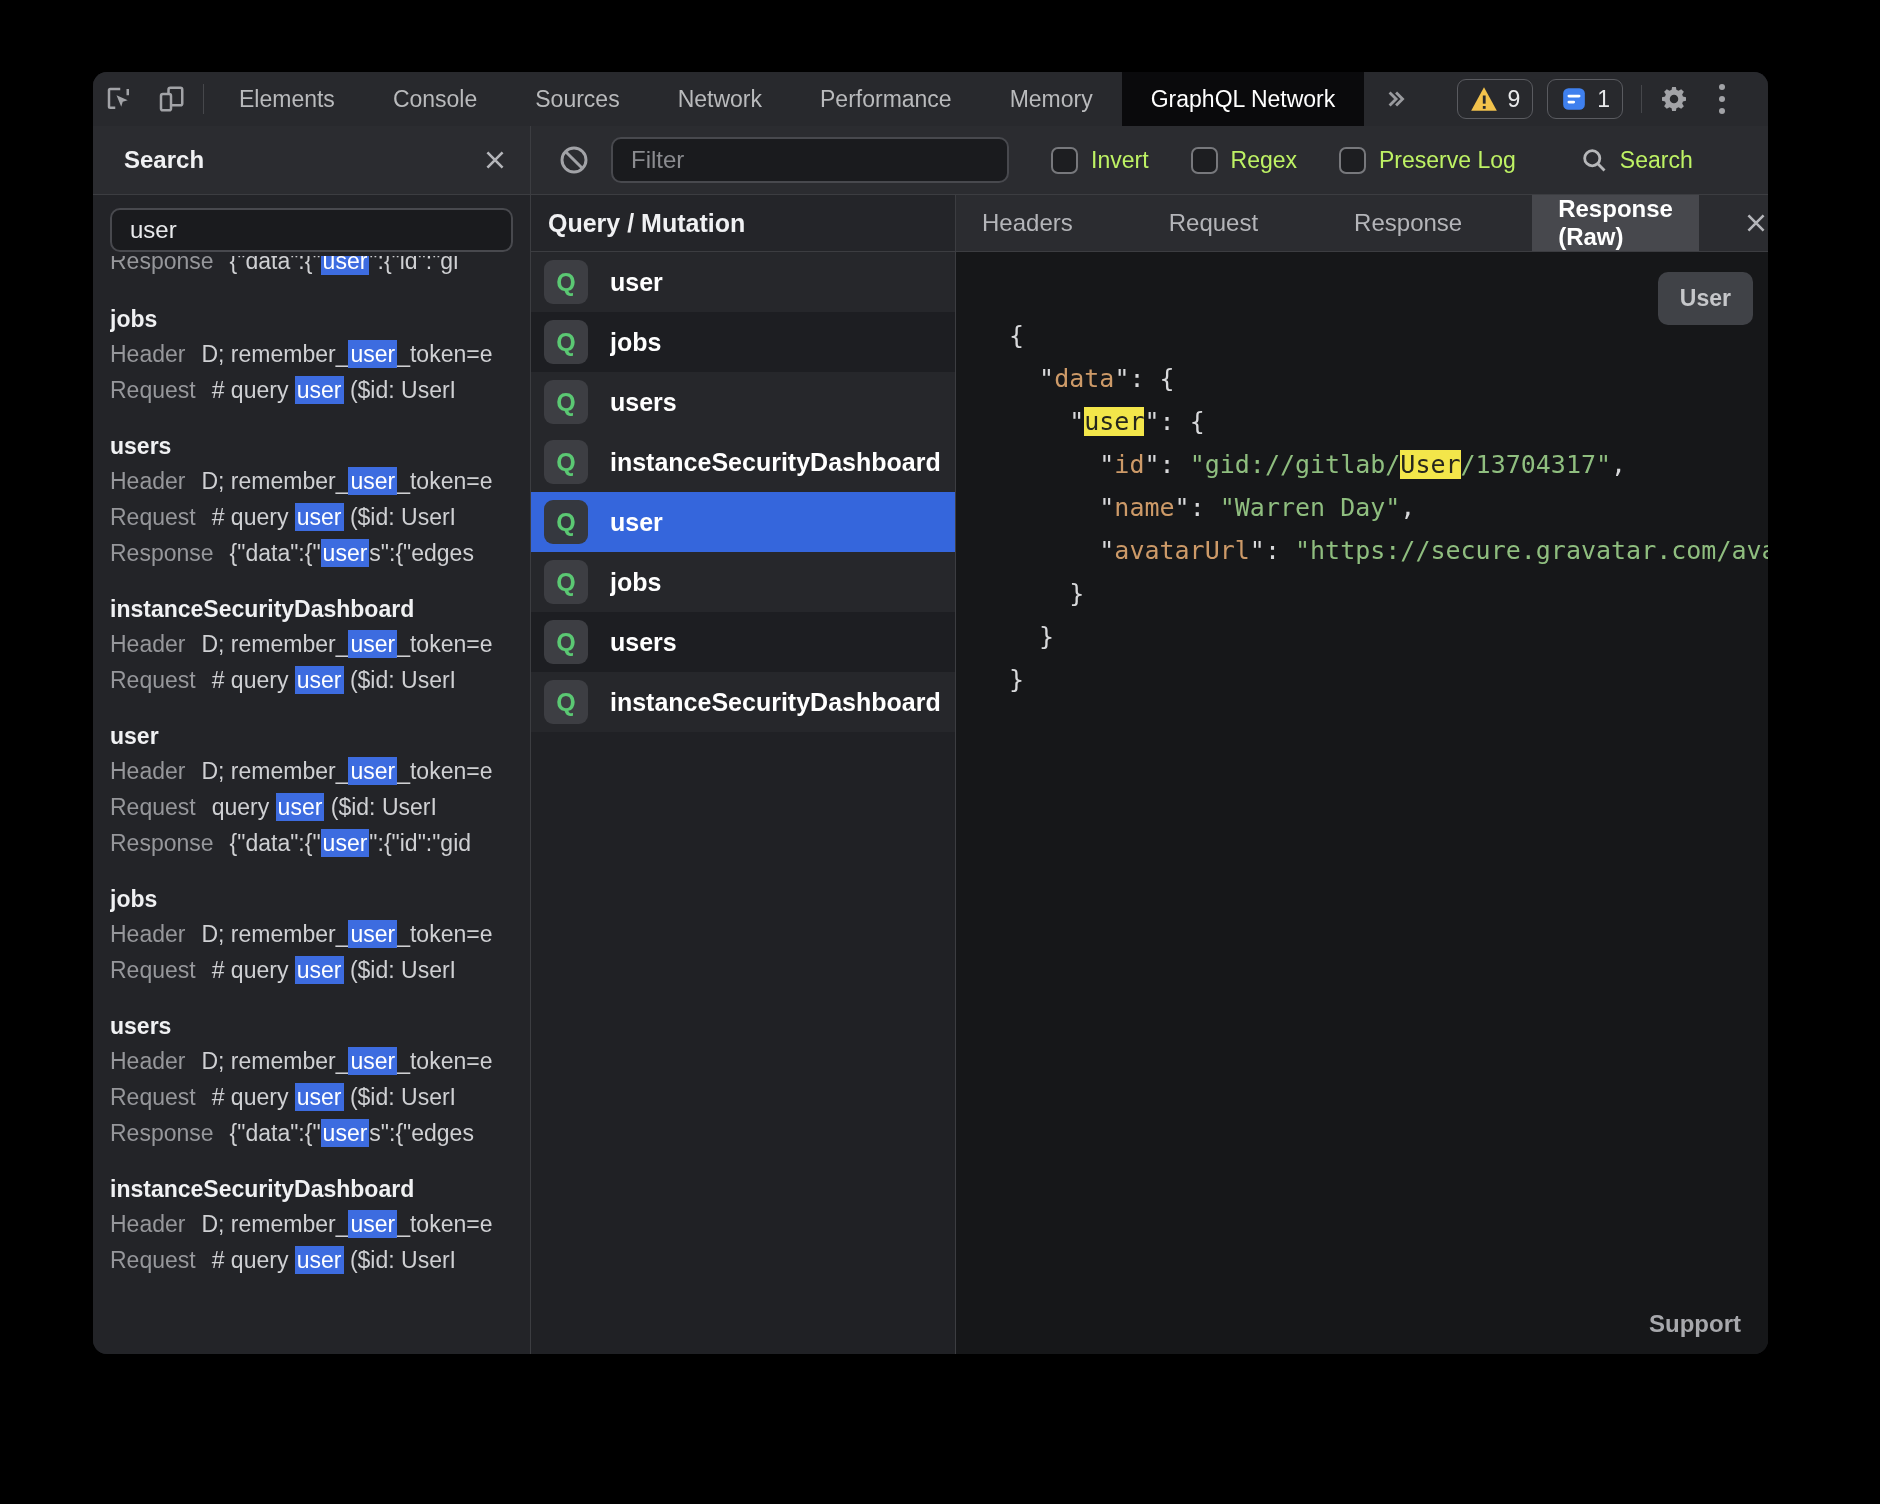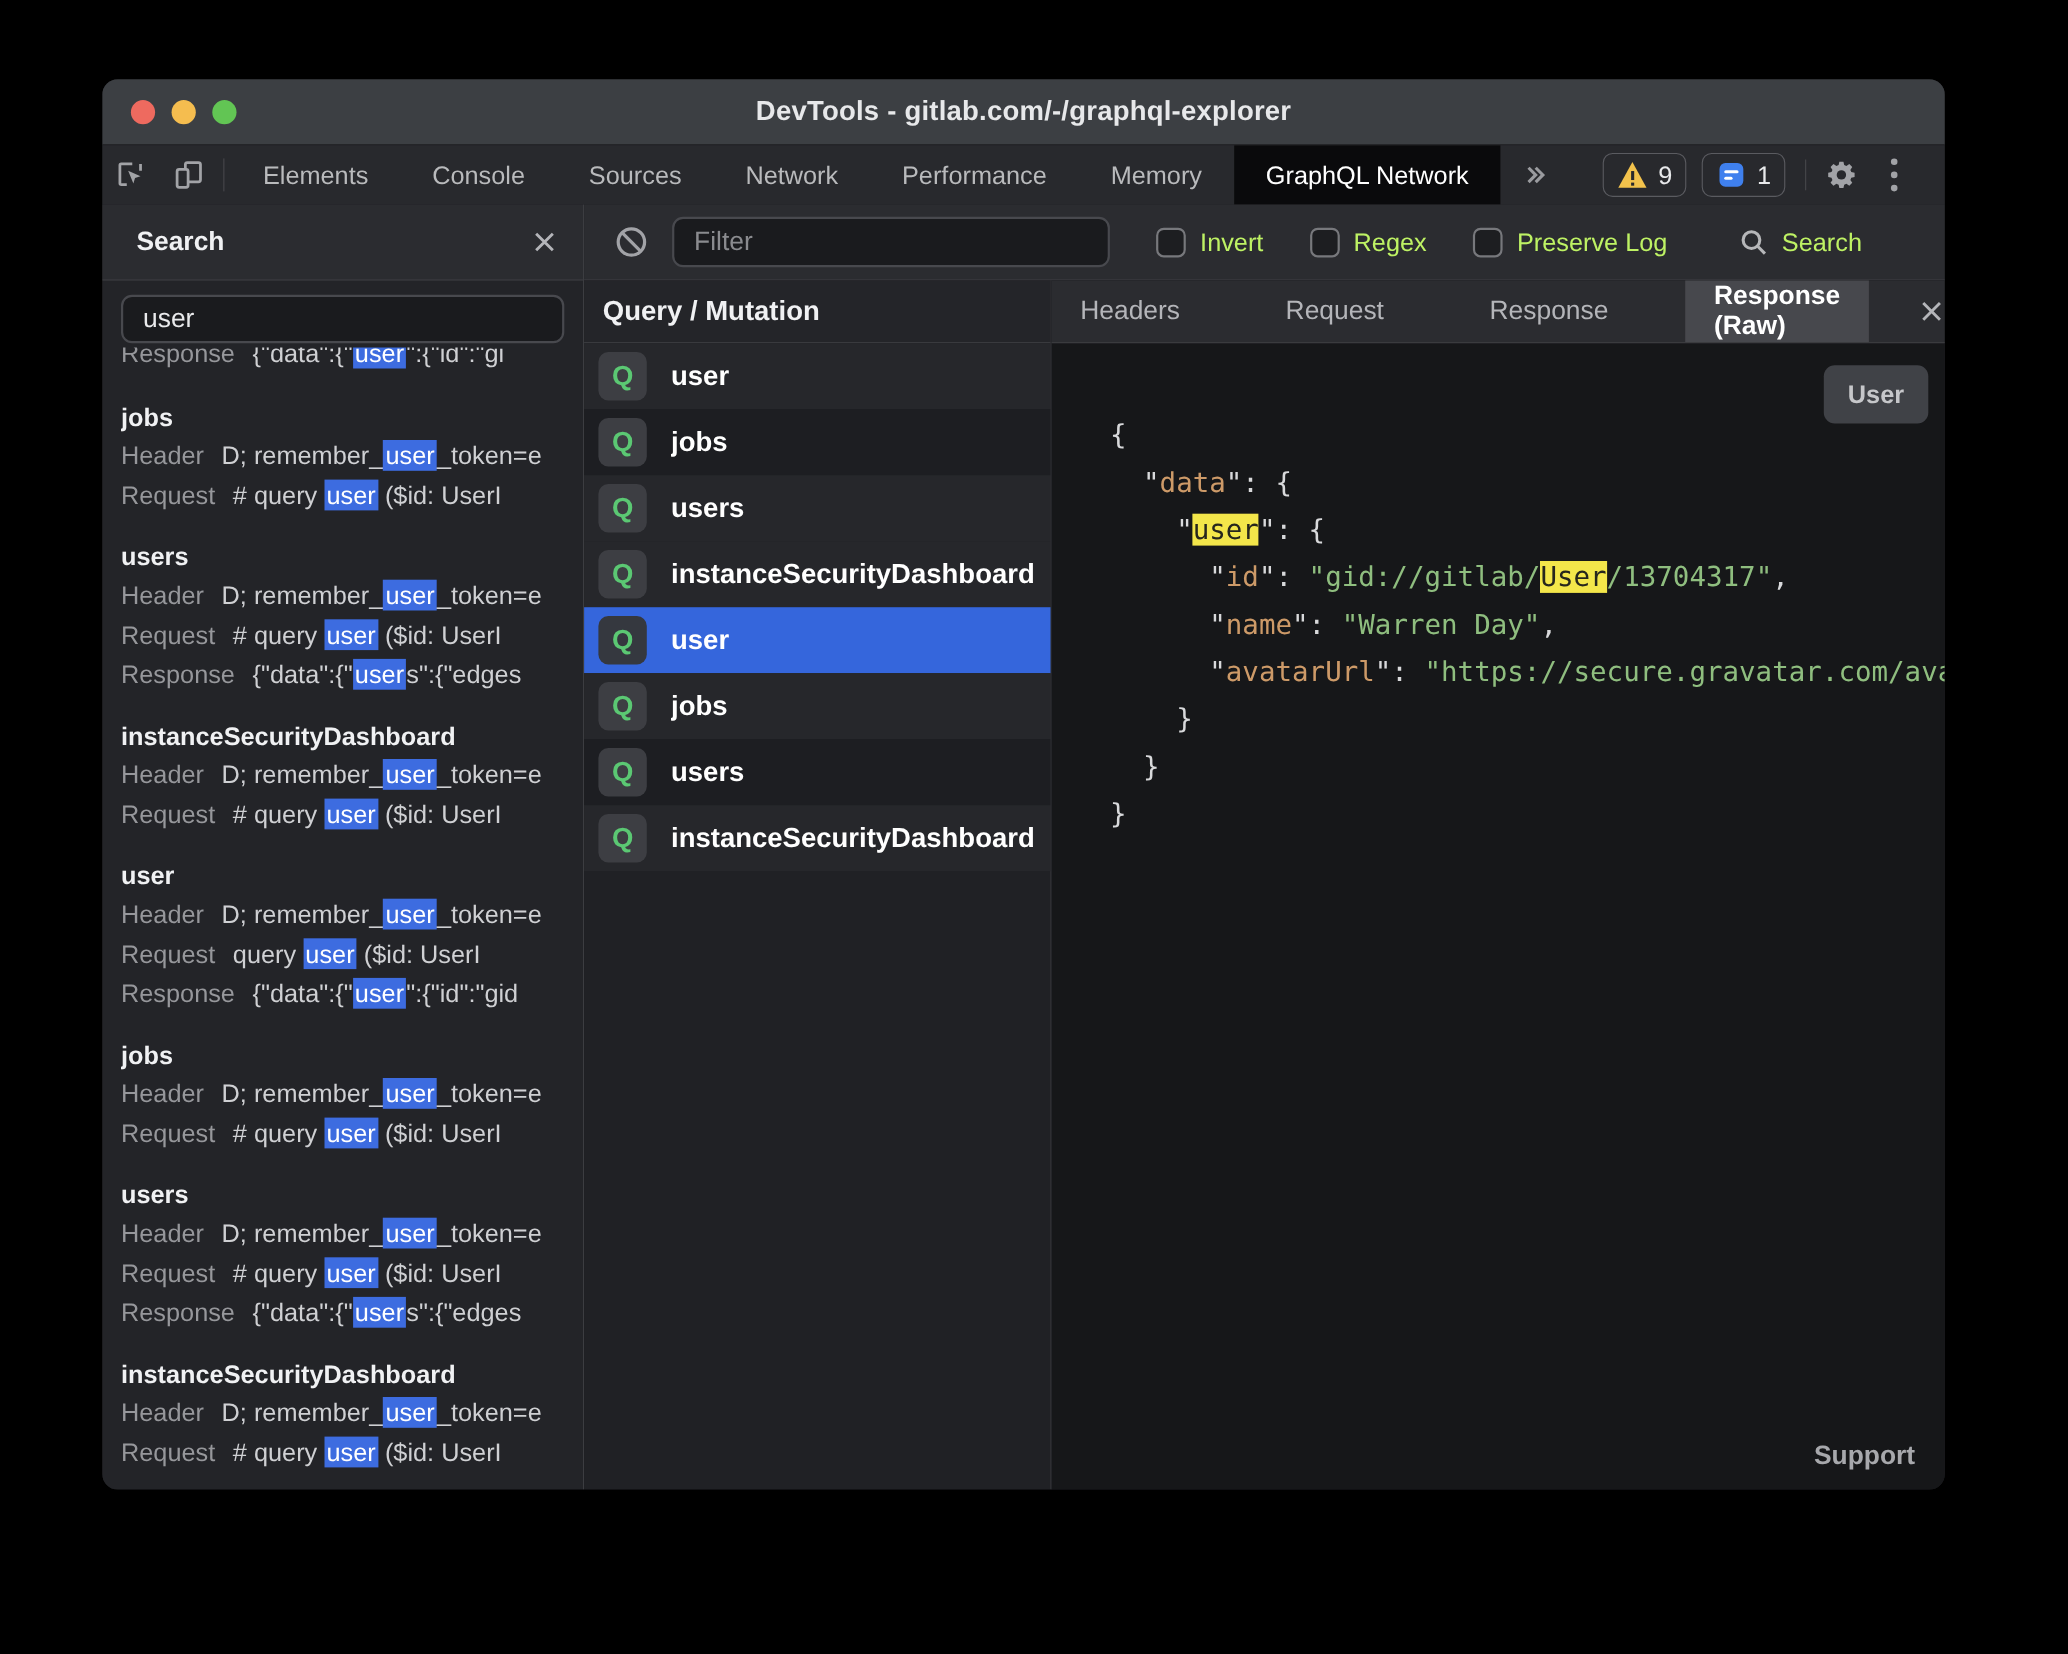--- a/index.html
+++ b/index.html
@@ -93,28 +93,20 @@
   .tk-hk,.tk-hs { background:#f3e64a; color:#26261d; }
   .support { position:absolute; bottom:16px; right:27px; color:#a7a8ac; font-size:24px; font-weight:bold; }
 
   svg { display:block; }
 </style>
 </head>
 <body>
 
 <div class="window">
 
-  <div class="titlebar">
-    <div class="lights">
-      <span class="light red"></span>
-      <span class="light yellow"></span>
-      <span class="light green"></span>
-    </div>
-    <span class="win-title">DevTools - gitlab.com/-/graphql-explorer</span>
-  </div>
 
   <div class="tabstrip">
     <span class="tool-btn">
       <svg width="30" height="30" viewBox="0 0 24 24" fill="none" stroke="#a2a3a7" stroke-width="2">
         <path d="M13 4 H5 a1 1 0 0 0 -1 1 v13 a1 1 0 0 0 1 1 h4"></path>
         <path d="M19 4 v5"></path>
         <path d="M10 9 l9 4 -4 1.2 -1.2 4 z" fill="#a2a3a7" stroke="none"></path>
       </svg>
     </span>
     <span class="tool-btn">

